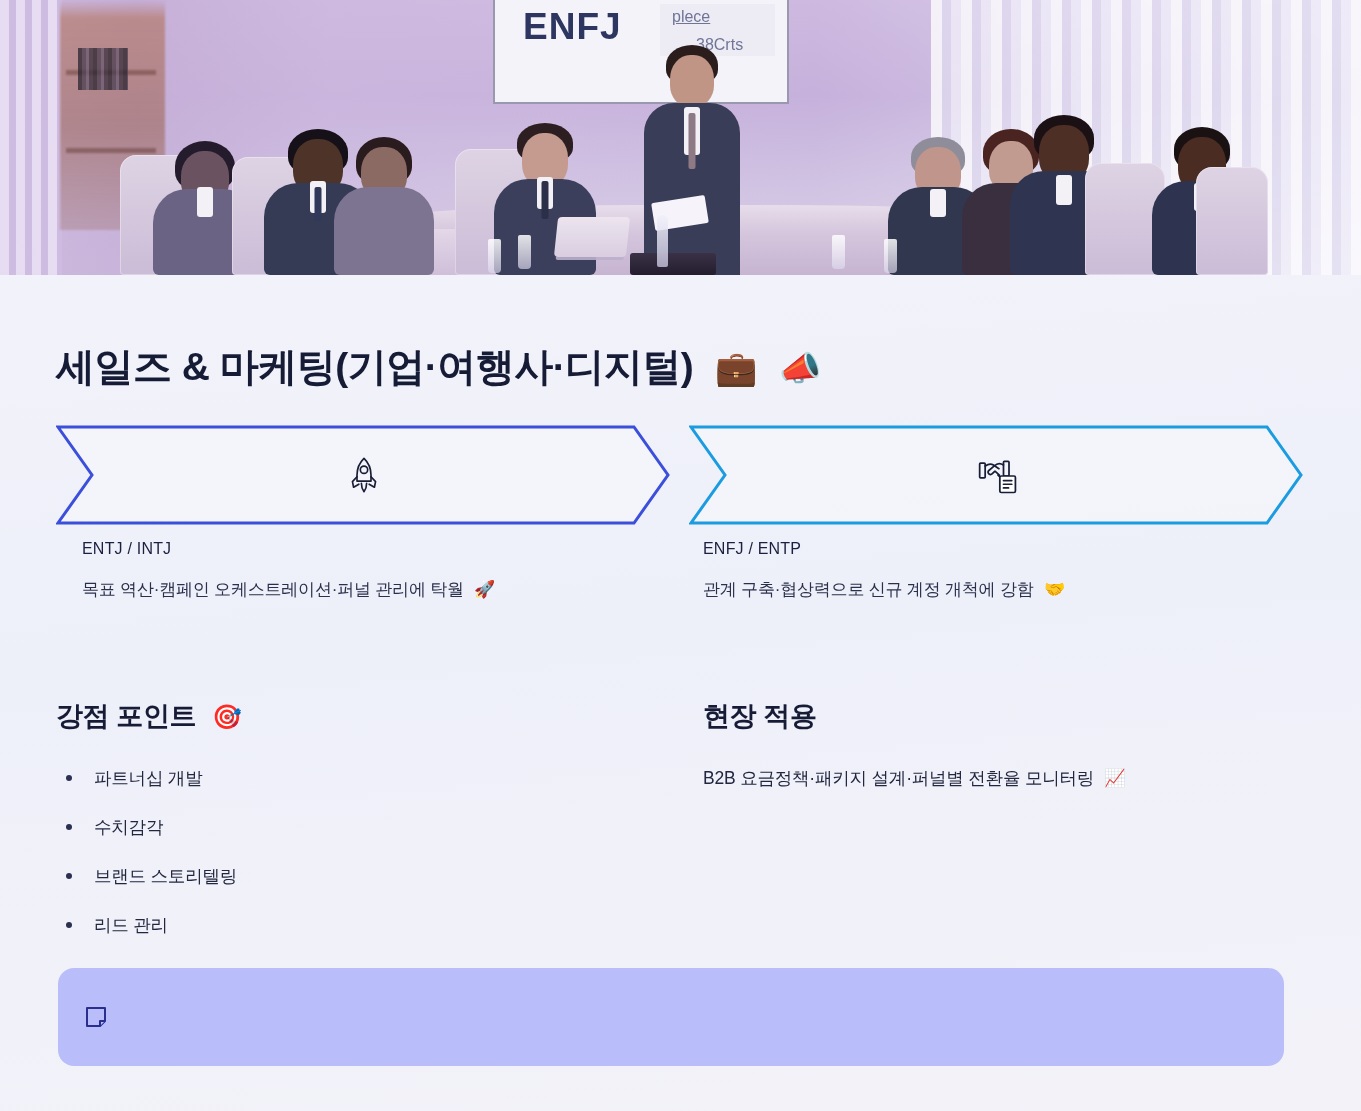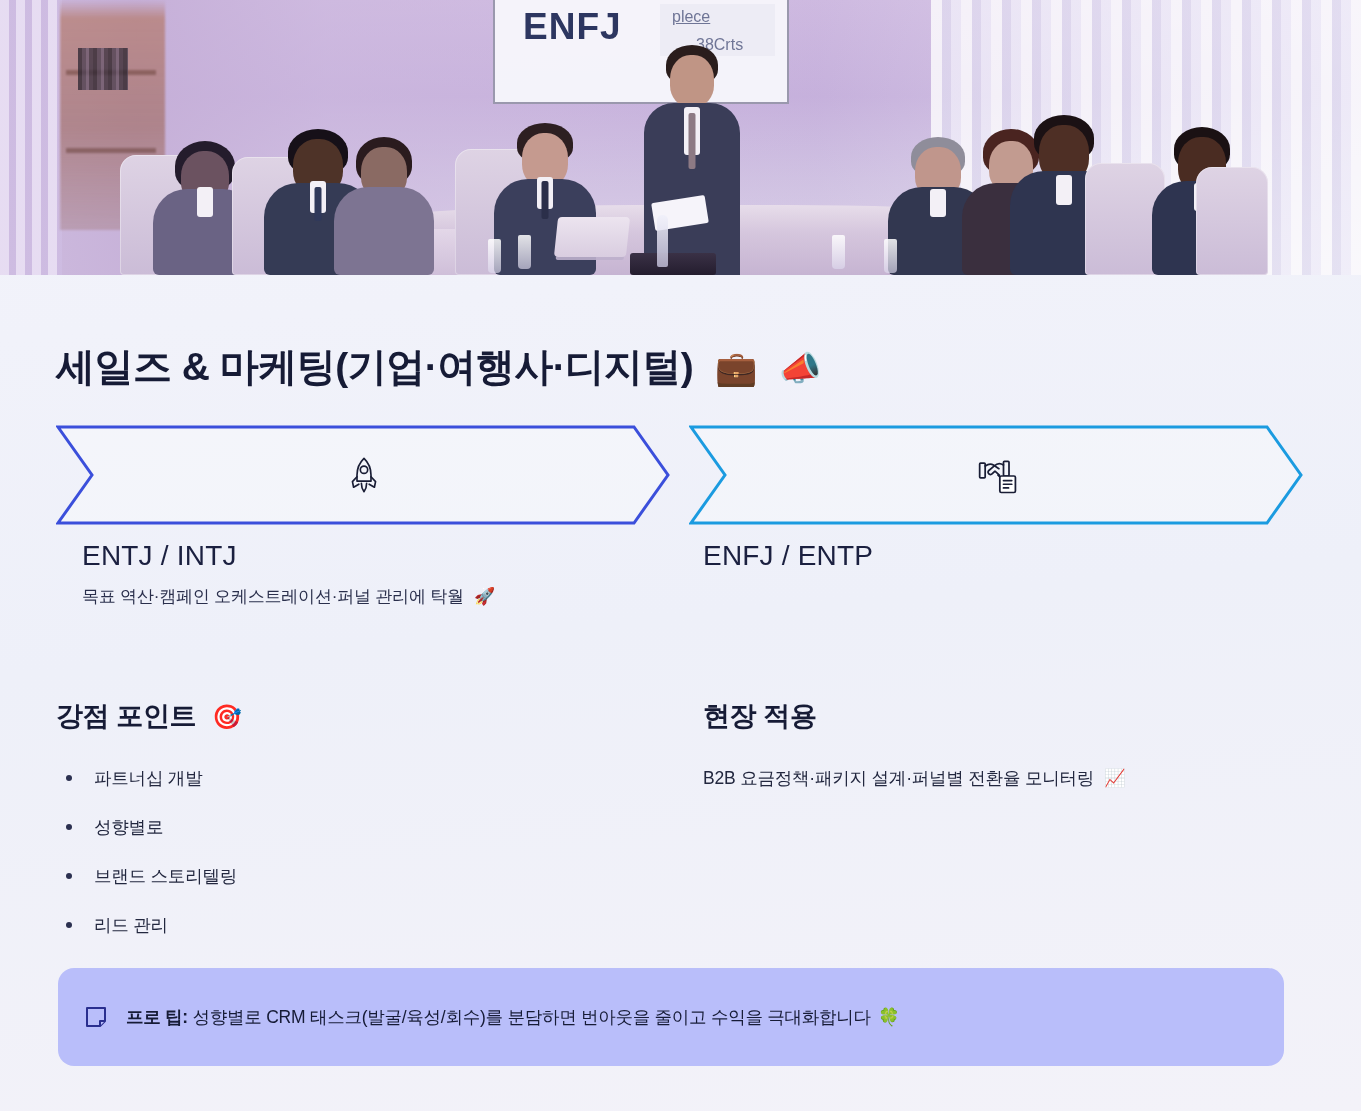--- a/index.html
+++ b/index.html
@@ -181,22 +181,22 @@
     width: 42px; height: 42px;
   }
   .chev-left  { left: 0; }
   .chev-right { left: 633px; }
 
   
   .type-block { position: absolute; }
   .type-block.left  { left: 82px;  top: 540px; }
   .type-block.right { left: 703px; top: 540px; }
   .type-name {
-    font-size: 28px; color: #1b2040; font-weight: normal; letter-spacing: .2px;
-    margin-bottom: 13px;
+    font-size: 16px; color: #1b2040; font-weight: normal; letter-spacing: .2px;
+    margin-bottom: 20px;
   }
   .type-desc { font-size: 17px; color: #2a2f4c; letter-spacing: -0.2px; }
   .type-desc .emoji { margin-left: 6px; }
 
   
   .section { position: absolute; }
   .section.left  { left: 56px;  top: 698px; width: 600px; }
   .section.right { left: 703px; top: 698px; width: 600px; }
   .section-title {
     font-size: 27px; font-weight: bold; color: #161b36; letter-spacing: -0.4px;
@@ -370,30 +370,34 @@
   <div class="type-block left">
     <div class="type-name">ENTJ / INTJ</div>
     <div class="type-desc">
       <span>목표 역산·캠페인 오케스트레이션·퍼널 관리에 탁월</span>
       <span class="emoji">🚀</span>
     </div>
   </div>
 
   <div class="type-block right">
     <div class="type-name">ENFJ / ENTP</div>
+    <div class="type-desc">
+      <span>관계 구축·협상력으로 신규 계정 개척에 강함</span>
+      <span class="emoji">🤝</span>
+    </div>
   </div>
 
   <div class="section left">
     <div class="section-title">
       <span>강점 포인트</span>
       <span class="emoji">🎯</span>
     </div>
     <ul class="bullets">
       <li>파트너십 개발</li>
-      <li>성향별로</li>
+      <li>수치감각</li>
       <li>브랜드 스토리텔링</li>
       <li>리드 관리</li>
     </ul>
   </div>
 
   <div class="section right">
     <div class="section-title">
       <span>현장 적용</span>
     </div>
     <div class="section-text">
@@ -402,18 +406,15 @@
     </div>
   </div>
 
   <div class="tip">
     <span class="tip-icon">
       <svg viewBox="0 0 24 24" width="24" height="24" fill="none" stroke="#2a2f8f" stroke-width="2" stroke-linejoin="round">
         <path d="M3 3h18v13l-5 5H3z"></path>
         <path d="M21 16h-5v5" fill="#b9befa"></path>
       </svg>
     </span>
-    <div class="tip-text">
-      <b>프로 팁:</b><span> 성향별로 CRM 태스크(발굴/육성/회수)를 분담하면 번아웃을 줄이고 수익을 극대화합니다</span><span class="emoji">🍀</span>
-    </div>
   </div>
 
 </div>
 
 </body></html>

